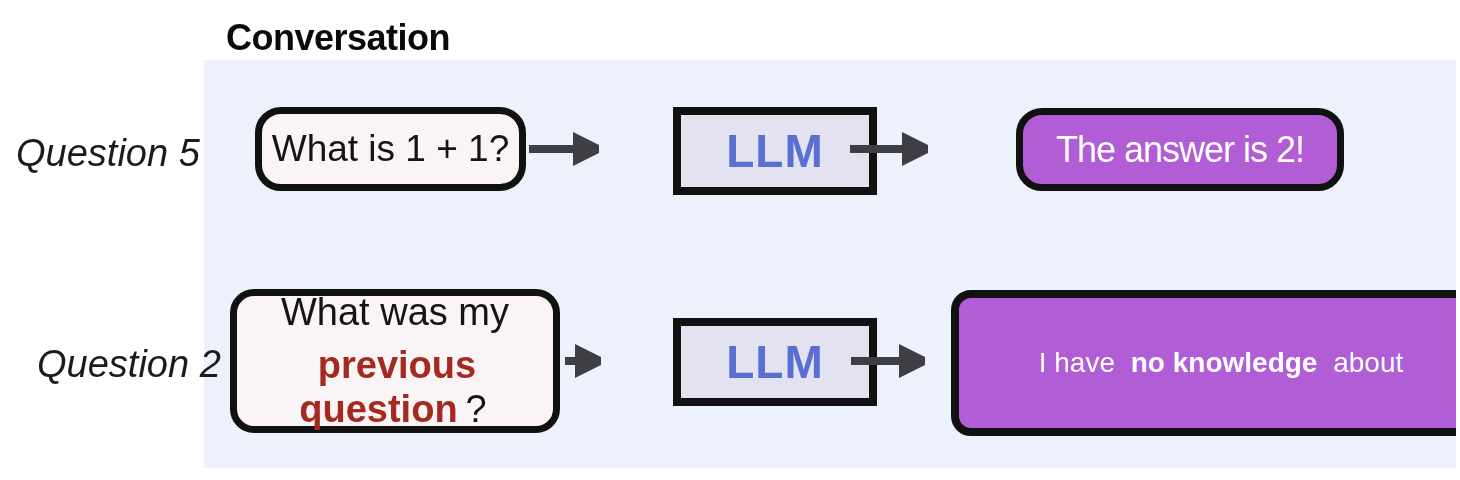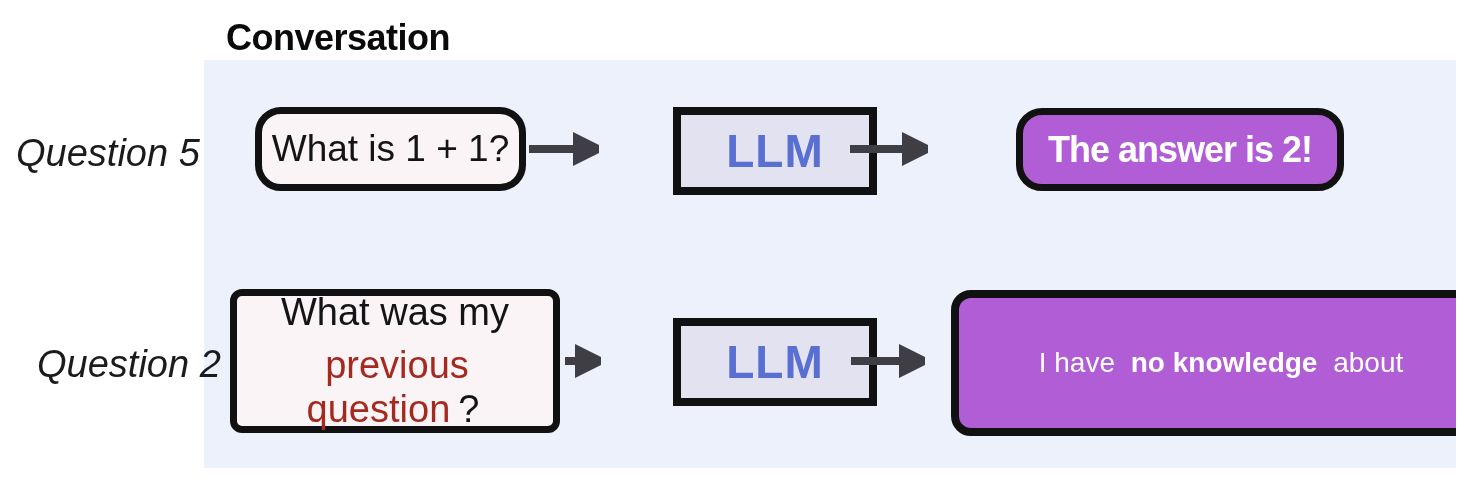--- a/index.html
+++ b/index.html
@@ -48,27 +48,27 @@
   }
   .qbox.q1 {
     left: 247px; top: 99px;
     width: 271px; height: 84px;
     border-radius: 26px;
     font-size: 37px;
   }
   .qbox.q2 {
     left: 222px; top: 281px;
     width: 330px; height: 144px;
-    border-radius: 12px;
+    border-radius: 24px;
     font-size: 38px;
     line-height: 1.18;
   }
   .qbox .highlight {
     color: var(--red, #a42a20);
-    font-weight: 400;
+    font-weight: 700;
   }
   .llmbox {
     position: absolute;
     width: 204px; height: 88px;
     background: var(--llm-fill, #e2e2f0);
     border: 8px solid var(--border, #111111);
     display: flex;
     align-items: center;
     justify-content: center;
     font-size: 46px;
@@ -87,21 +87,21 @@
     align-items: center;
     justify-content: center;
     text-align: center;
     color: #ffffff;
   }
   .answer.a1 {
     left: 1008px; top: 100px;
     width: 328px; height: 83px;
     border-radius: 26px;
     font-size: 36px;
-    font-weight: 700;
+    font-weight: 400;
     letter-spacing: -1px;
   }
   .answer.a2 {
     left: 943px; top: 282px;
     width: 540px; height: 146px;
     border-radius: 20px;
     border-width: 8px;
     font-size: 28px;
     line-height: 1.27;
   }

